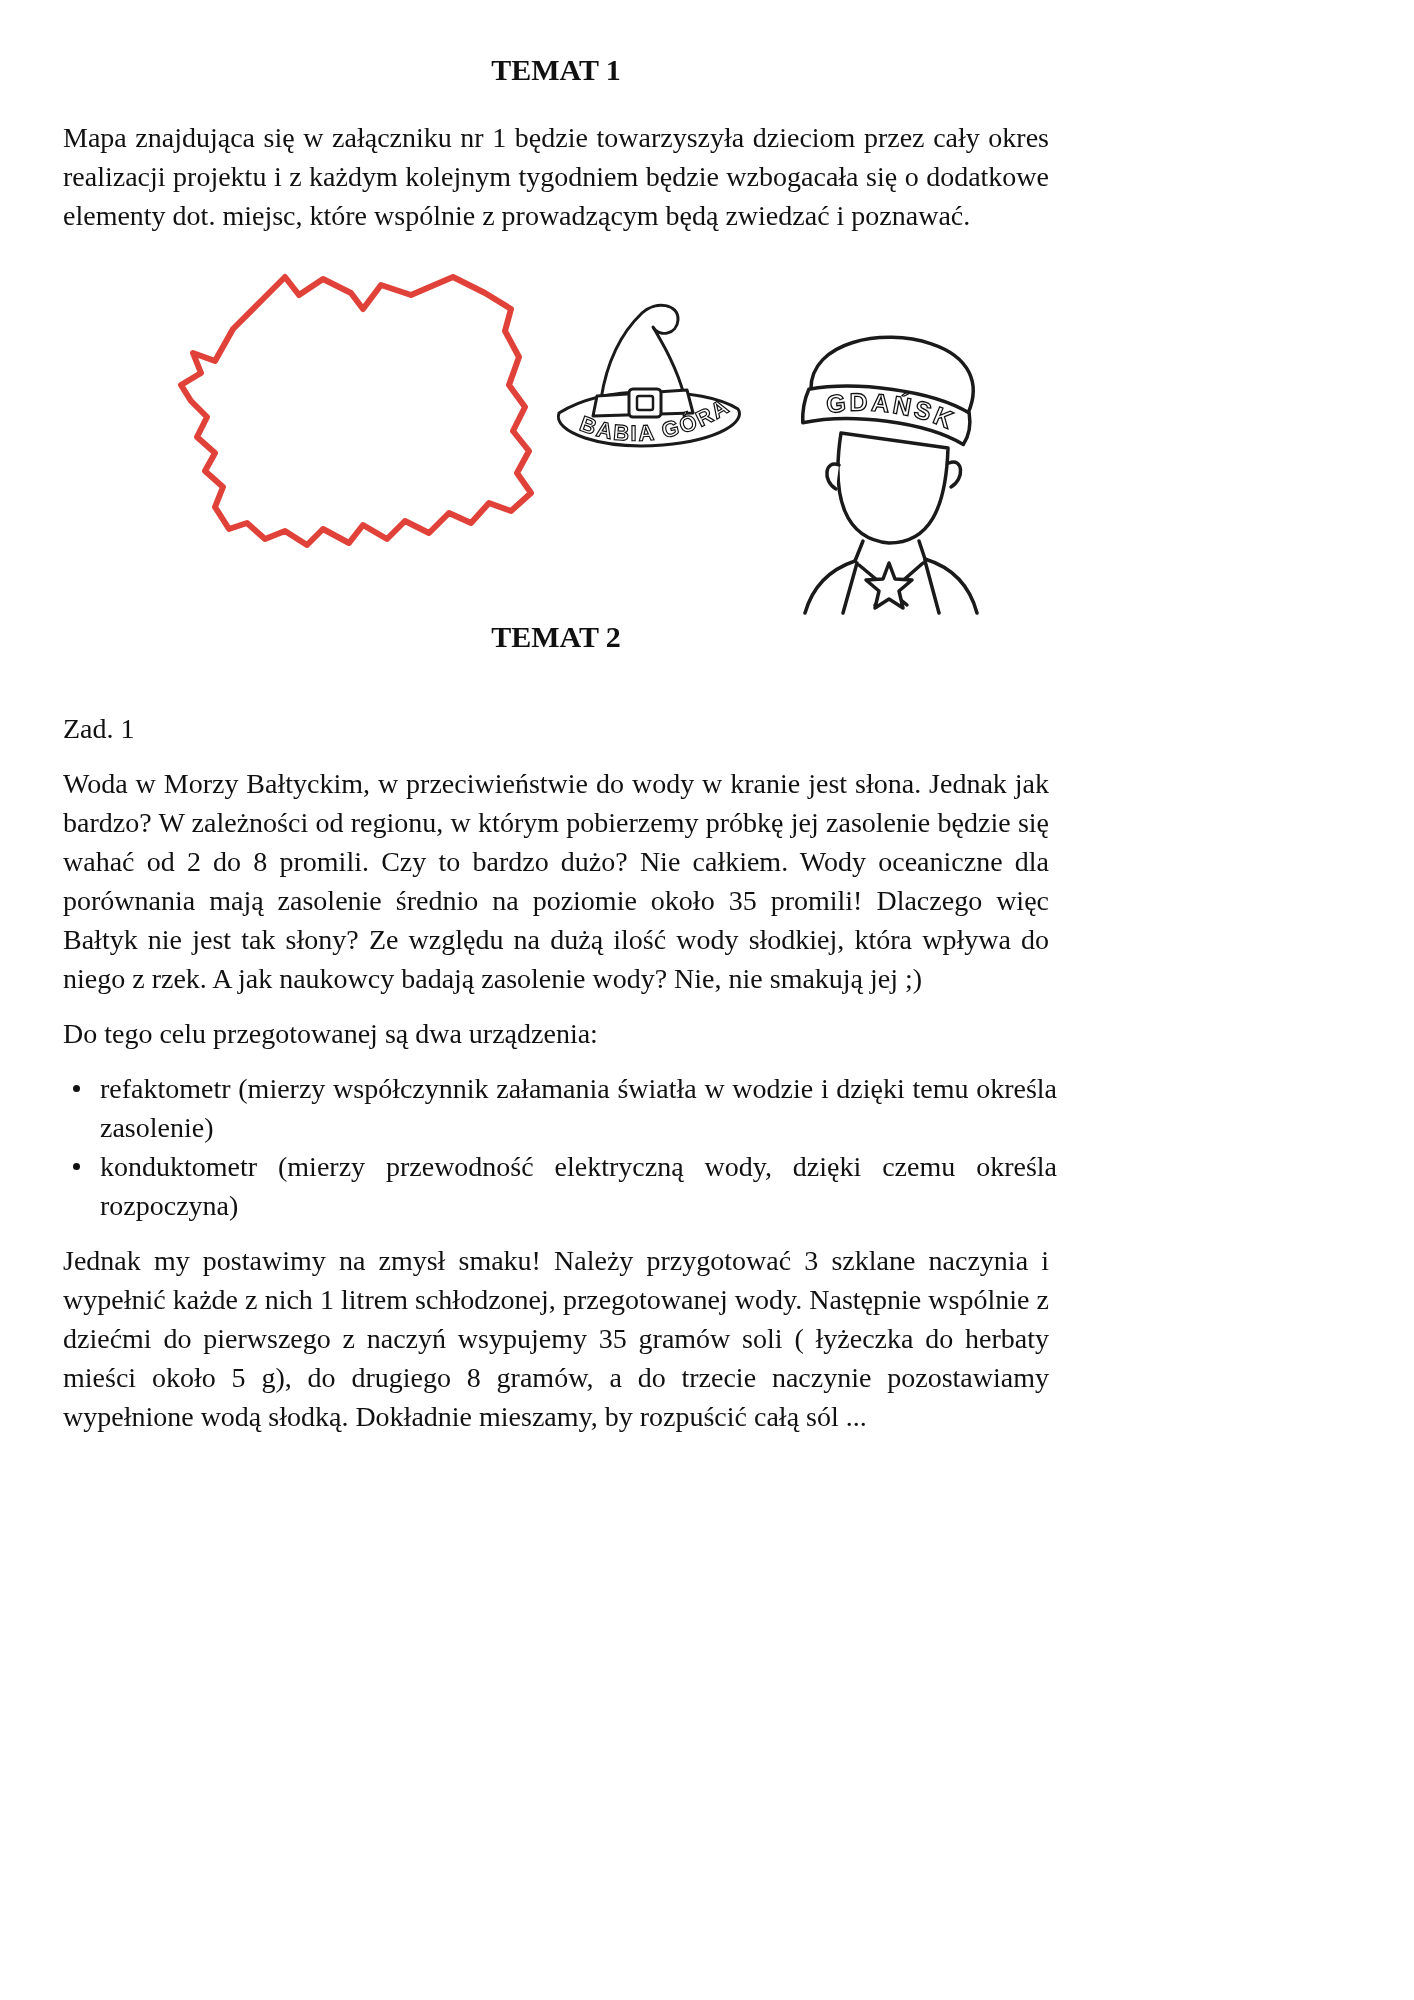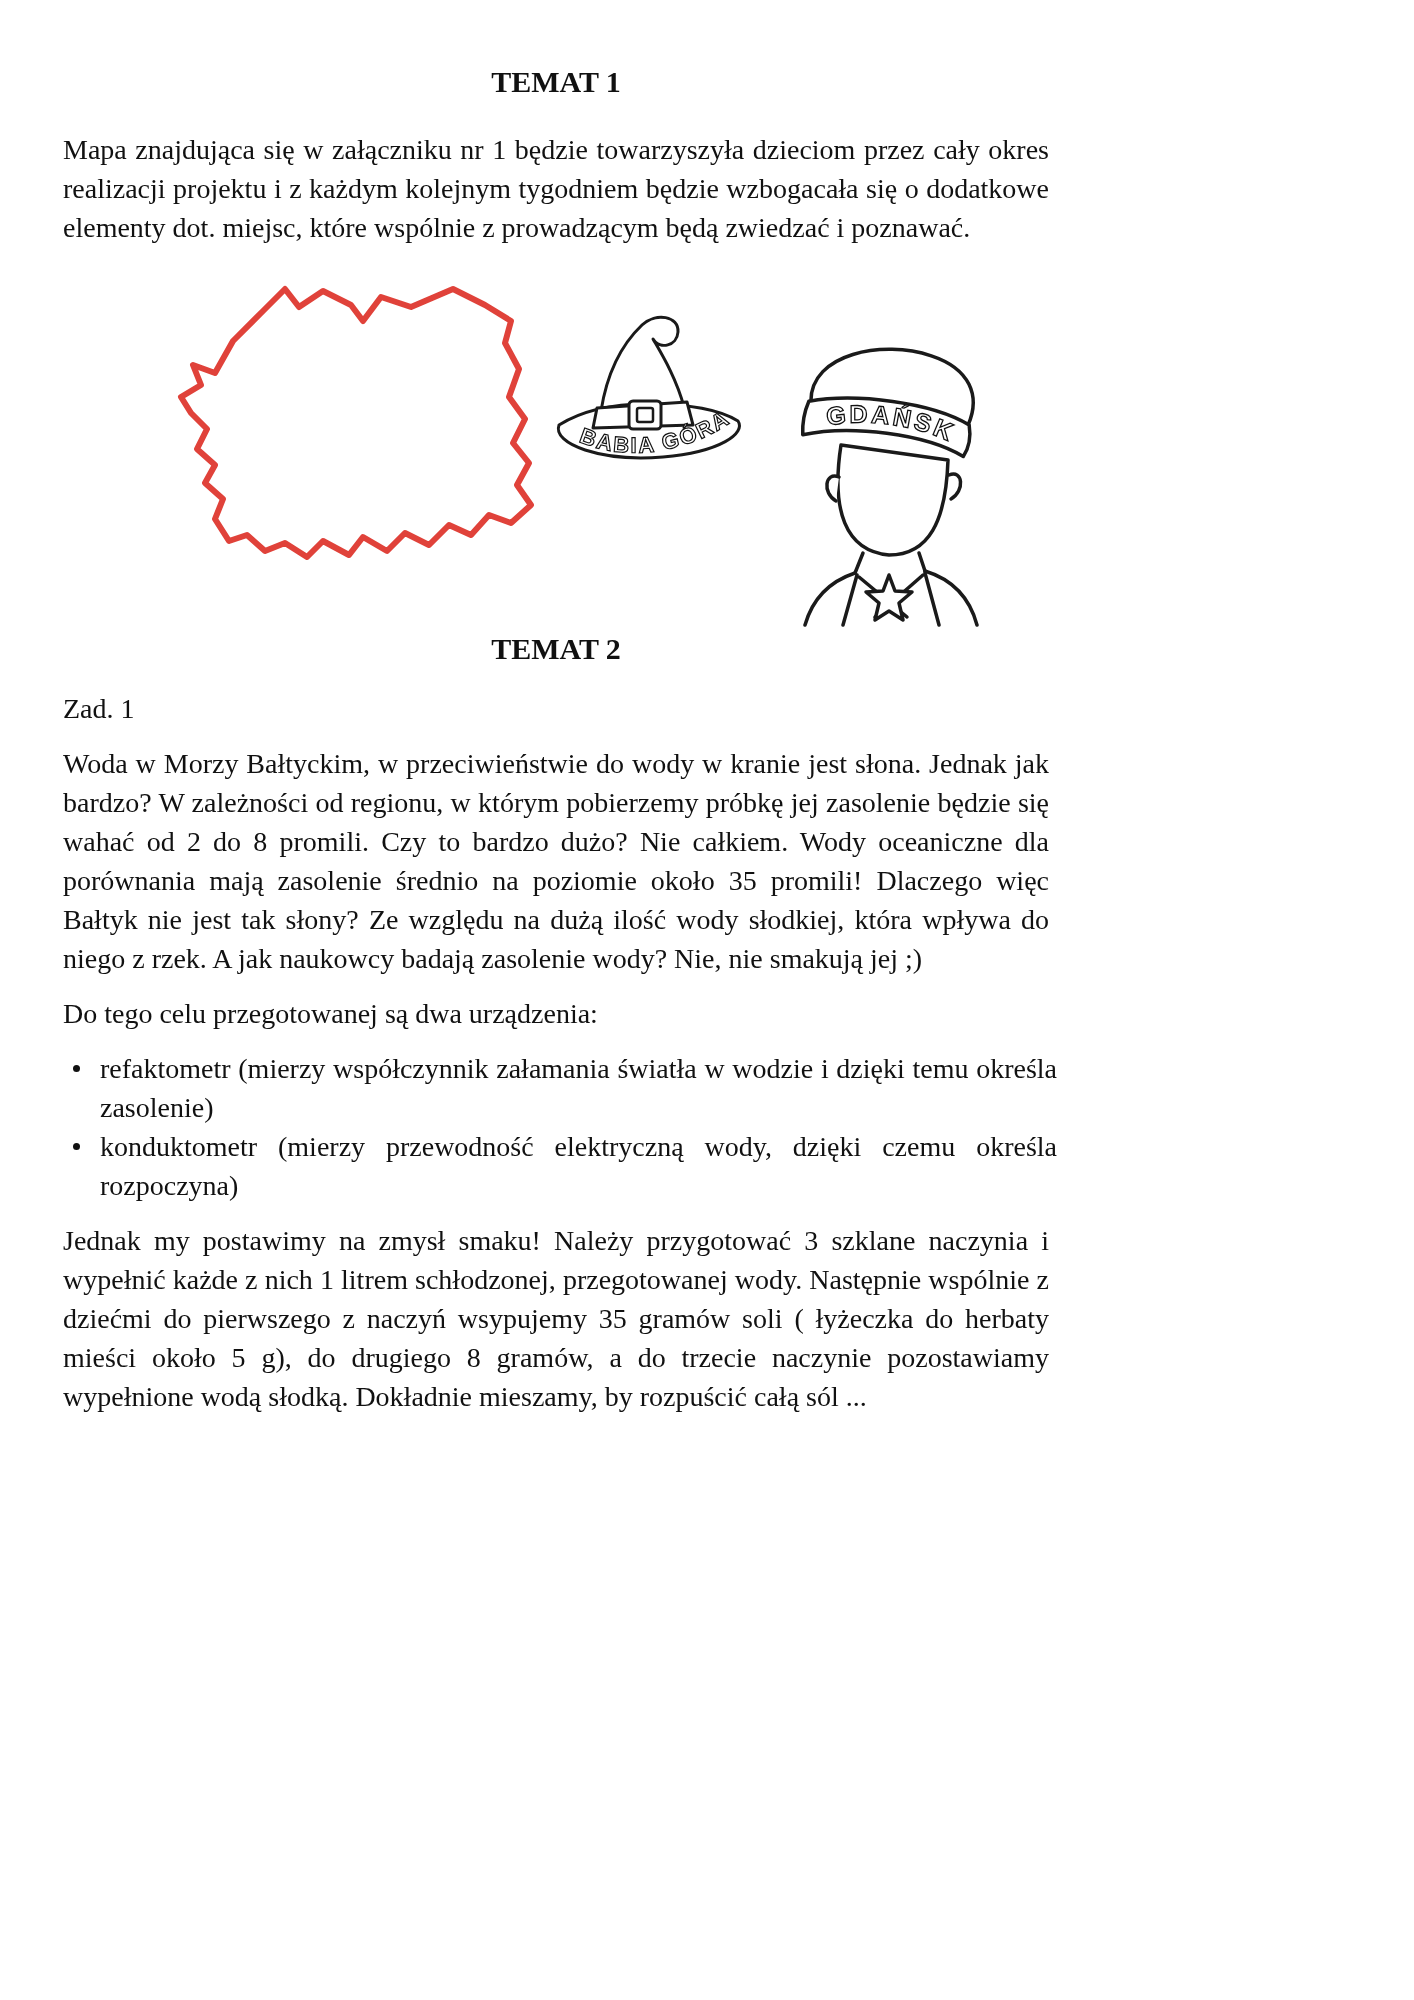--- a/index.html
+++ b/index.html
@@ -8,35 +8,35 @@
     width: 1414px;
     height: 2000px;
     background: #ffffff;
     overflow: hidden;
     font-family: "Liberation Serif", serif;
     color: #111111;
   }
   .content {
     position: absolute;
     left: 47px;
-    top: 12px;
+    top: 0;
     width: 1018px;
     font-size: 28px;
     line-height: 39px;
     text-align: justify;
   }
   .doc-title {
     font-size: 30px;
     font-weight: bold;
     text-align: center;
     margin: 0;
     line-height: 40px;
   }
   .title-1 { padding-top: 50px; margin-bottom: 28px; }
-  .title-2 { margin-bottom: 20px; }
+  .title-2 { margin-bottom: 52px; }
   p.para { margin: 16px; }
   .task-heading { font-weight: normal; text-align: left; margin: 26px 0 0 0; }
   .figures { position: relative; height: 352px; margin-top: 30px; }
   .fig { position: absolute; }
   .fig-map    { left: 120px; top: 0; }
   .fig-hat    { left: 500px; top: 34px; }
   .fig-sailor { left: 742px; top: 58px; }
   ul.device-list { margin: 8px; padding: 0 0 0 45px; list-style: none; }
   ul.device-list li { position: relative; }
   ul.device-list li::before {

